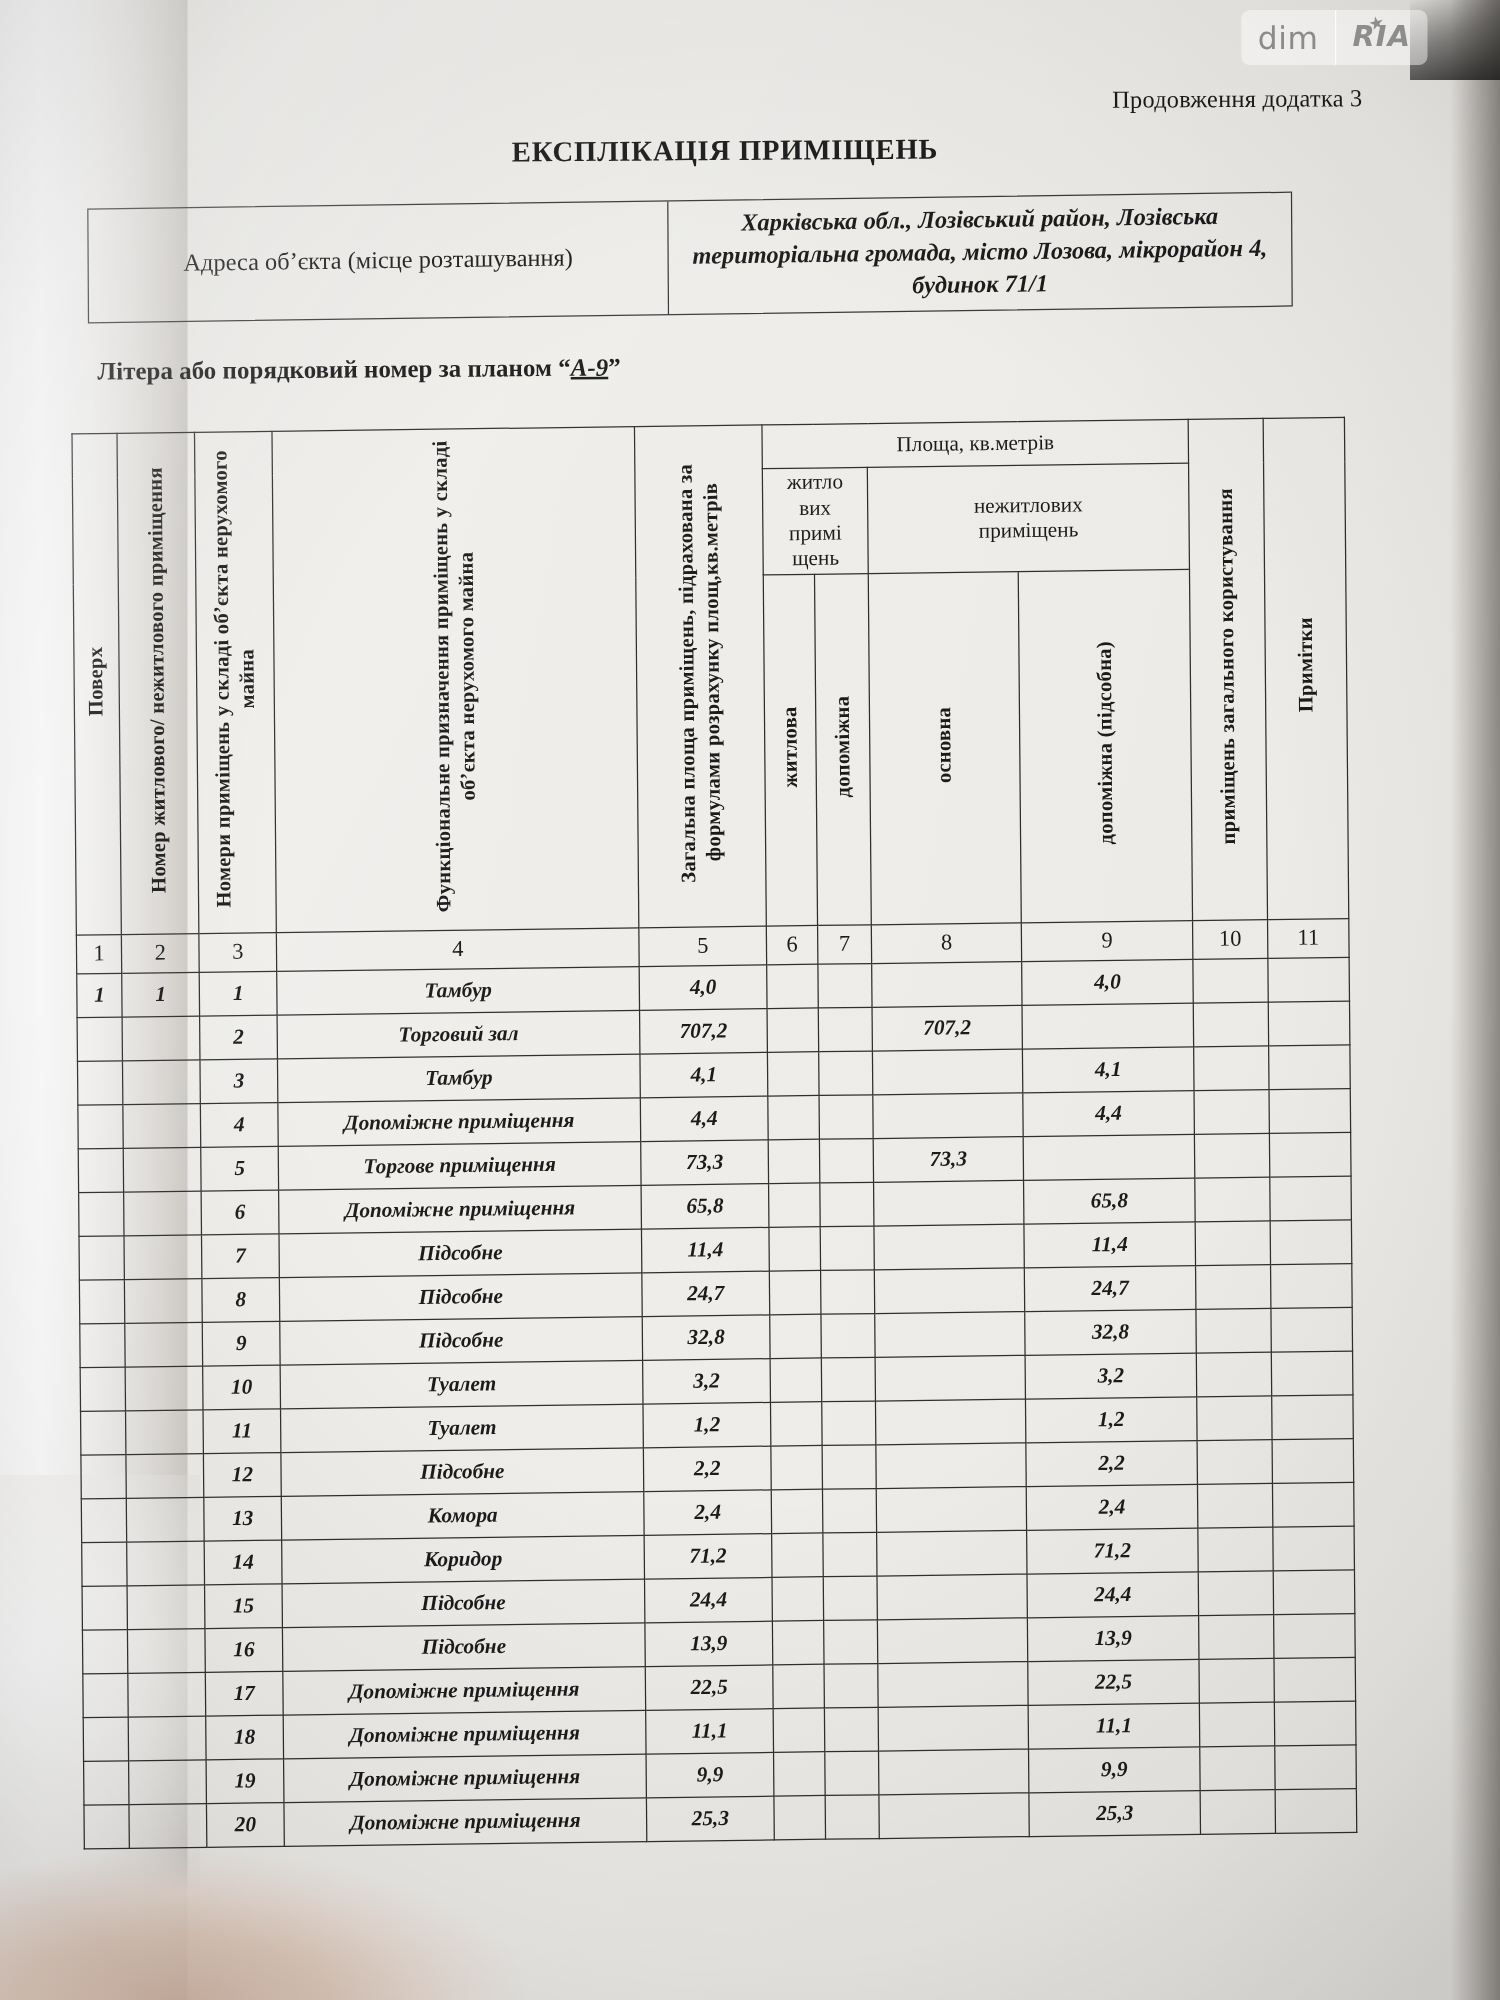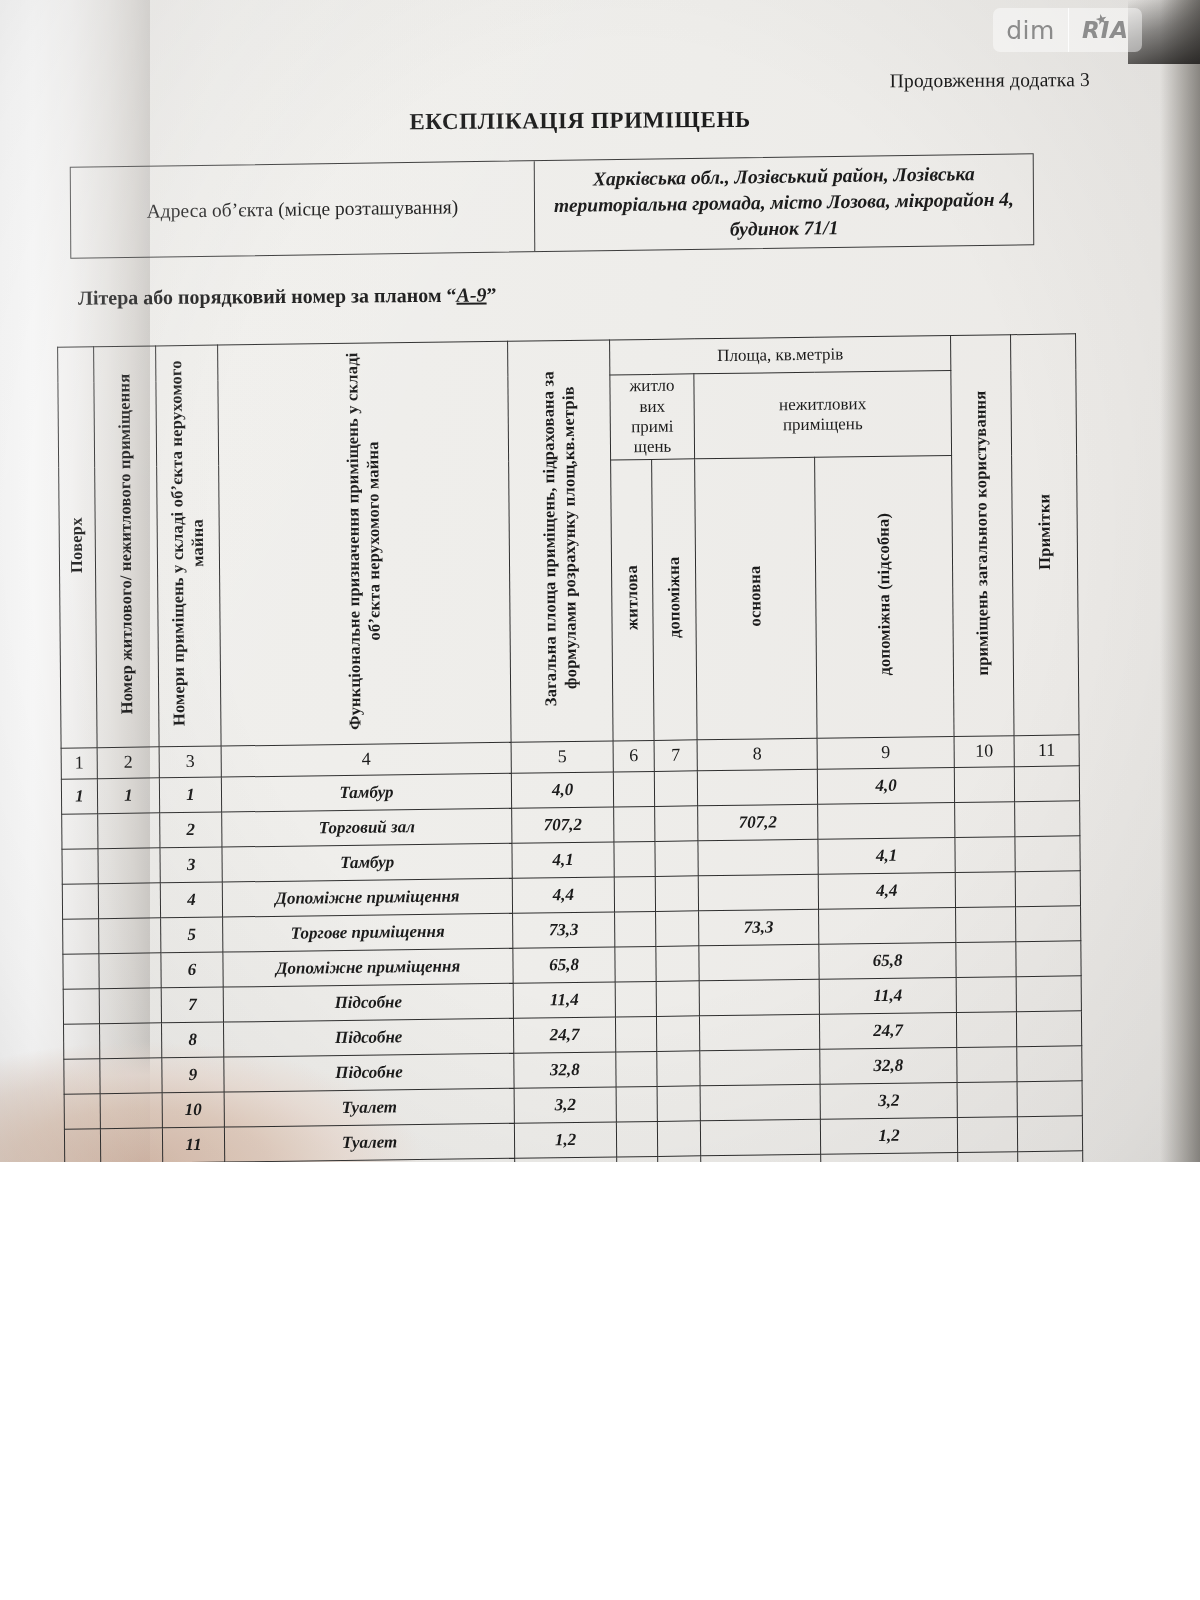--- a/index.html
+++ b/index.html
@@ -3,21 +3,21 @@
 <meta charset="utf-8">
 <style>
   html, body {
     margin: 0;
     padding: 0;
     background: #ffffff;
   }
   #page {
     position: relative;
     width: 1200px;
-    height: 1162px;
+    height: 1600px;
     overflow: hidden;
     background: #f2f1ef;
     font-family: "Liberation Serif", "DejaVu Serif", serif;
     color: #1b1b1b;
   }
 
   
   .bg-desk {
     position: absolute;
     inset: 0;

